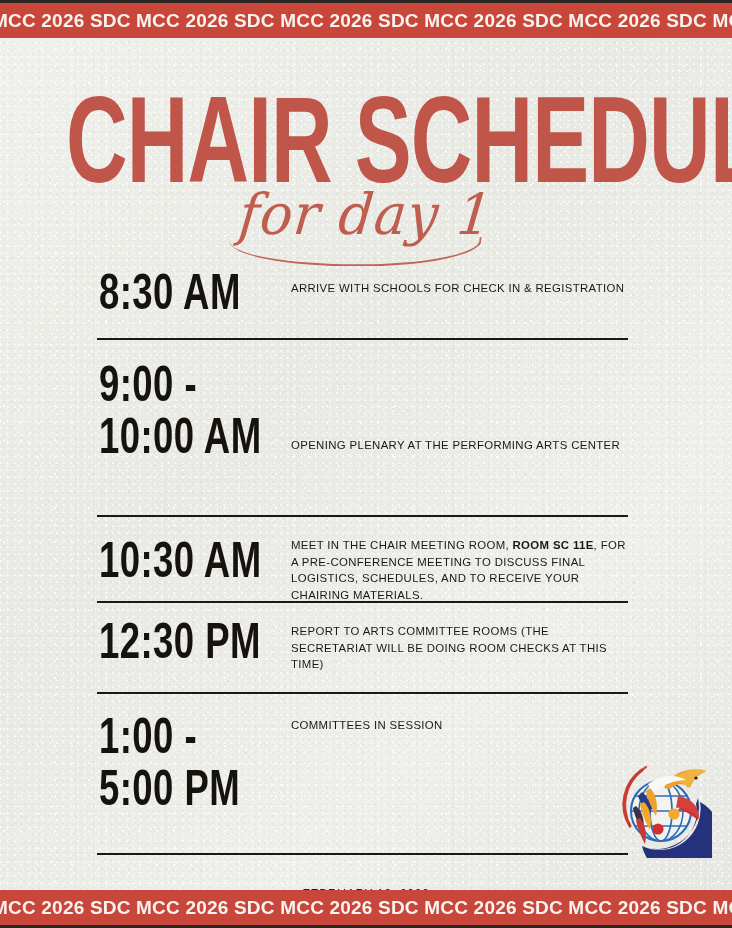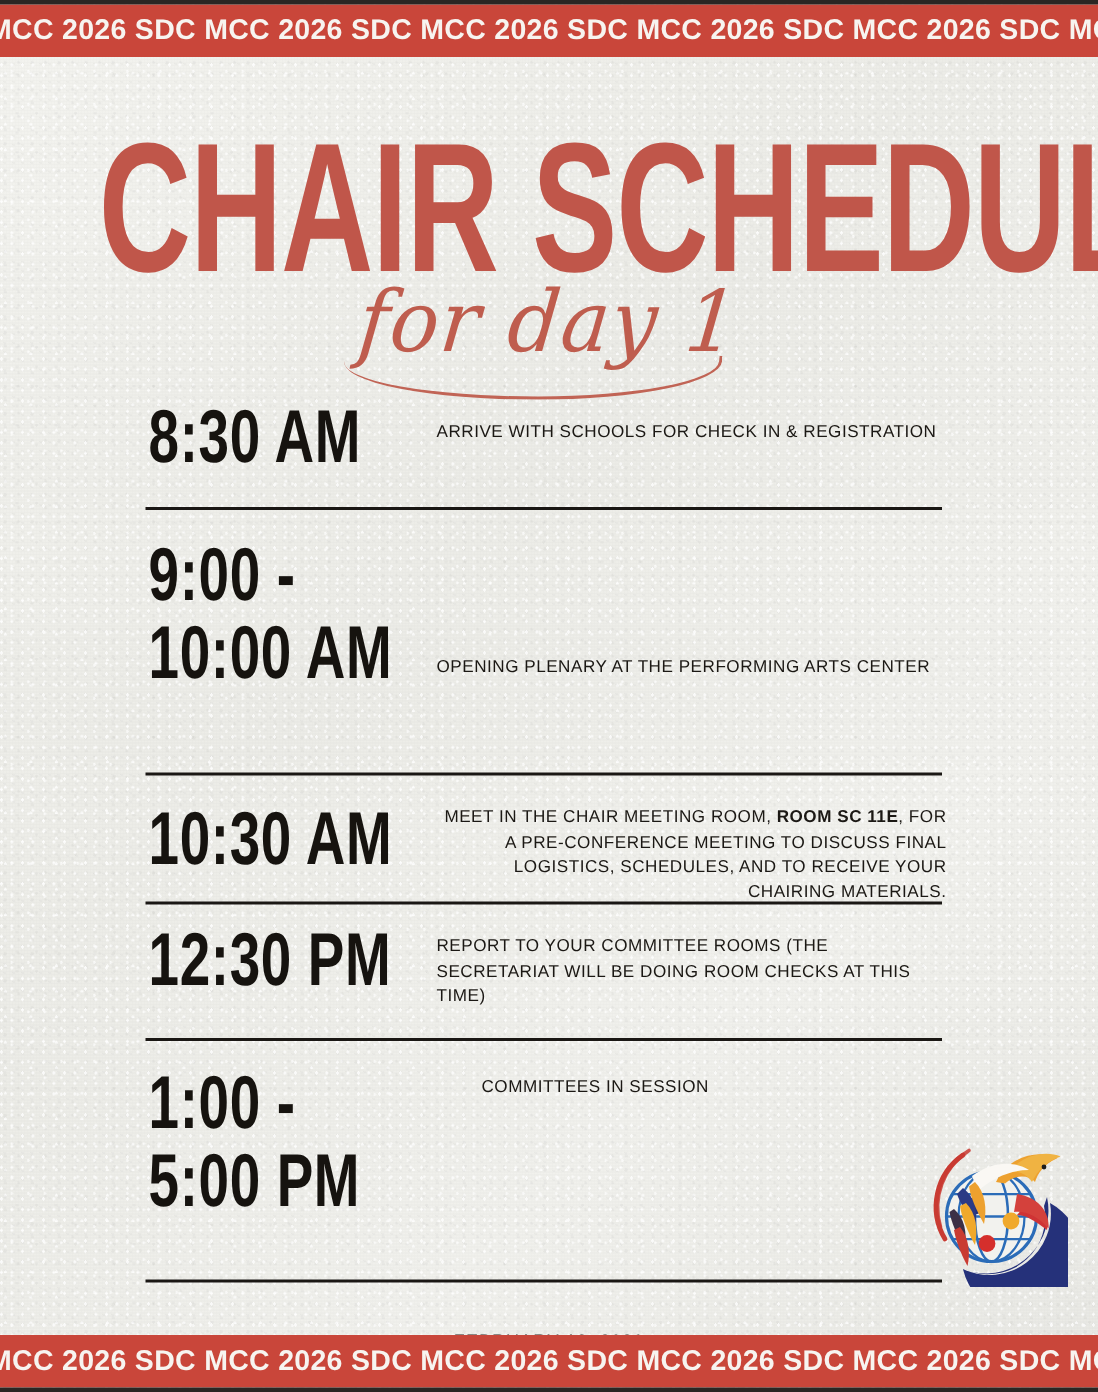--- a/index.html
+++ b/index.html
@@ -185,29 +185,29 @@
   
   #r1-time { top: 4px; }
   #r1-desc { top: 18px; }
   #d1 { top: 76px; }
 
   #r2-time { top: 96px; }
   #r2-desc { top: 157px; margin-top: 18px; }
   #d2 { top: 253px; }
 
   #r3-time { top: 272px; }
-  #r3-desc { top: 275px; text-align: right; }
+  #r3-desc { top: 275px; }
   #d3 { top: 339px; }
 
   #r4-time { top: 353px; }
   #r4-desc { top: 361px; }
   #d4 { top: 430px; }
 
   #r5-time { top: 448px; }
-  #r5-desc { top: 455px; margin-left: 30px; }
+  #r5-desc { top: 455px; }
   #d5 { top: 591px; }
 
   #footer-date {
     position: absolute;
     left: 0; top: 625px;
     width: 732px;
     text-align: center;
     color: #201c18;
     font-size: 12px;
     letter-spacing: .7px;
@@ -255,21 +255,21 @@
   </div>
 
   <div class="row">
     <div class="time" id="r3-time">10:30 AM</div>
     <div class="desc" id="r3-desc"><span>MEET IN THE CHAIR MEETING ROOM, </span><b>ROOM SC 11E</b><span>, FOR A PRE-CONFERENCE MEETING TO DISCUSS FINAL LOGISTICS, SCHEDULES, AND  TO RECEIVE YOUR CHAIRING MATERIALS.</span></div>
     <div class="divider" id="d3"></div>
   </div>
 
   <div class="row">
     <div class="time" id="r4-time">12:30 PM</div>
-    <div class="desc" id="r4-desc">REPORT TO YOUR COMMITTEE ROOMS (THE SECRETARIAT WILL BE DOING ROOM CHECKS AT THIS TIME)</div>
+    <div class="desc" id="r4-desc">REPORT TO ARTS COMMITTEE ROOMS (THE SECRETARIAT WILL BE DOING ROOM CHECKS AT THIS TIME)</div>
     <div class="divider" id="d4"></div>
   </div>
 
   <div class="row">
     <div class="time" id="r5-time">1:00 -
 5:00 PM</div>
     <div class="desc" id="r5-desc">COMMITTEES IN SESSION</div>
     <div class="divider" id="d5"></div>
   </div>
 

